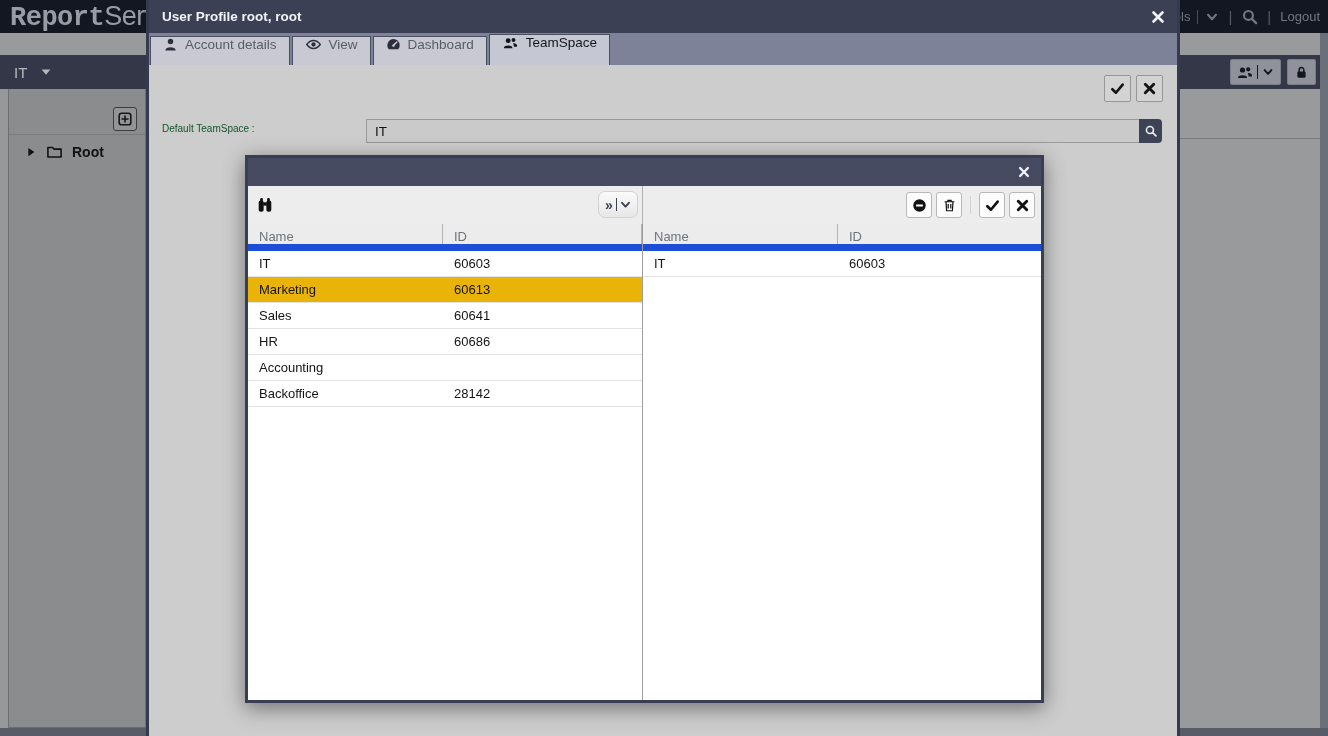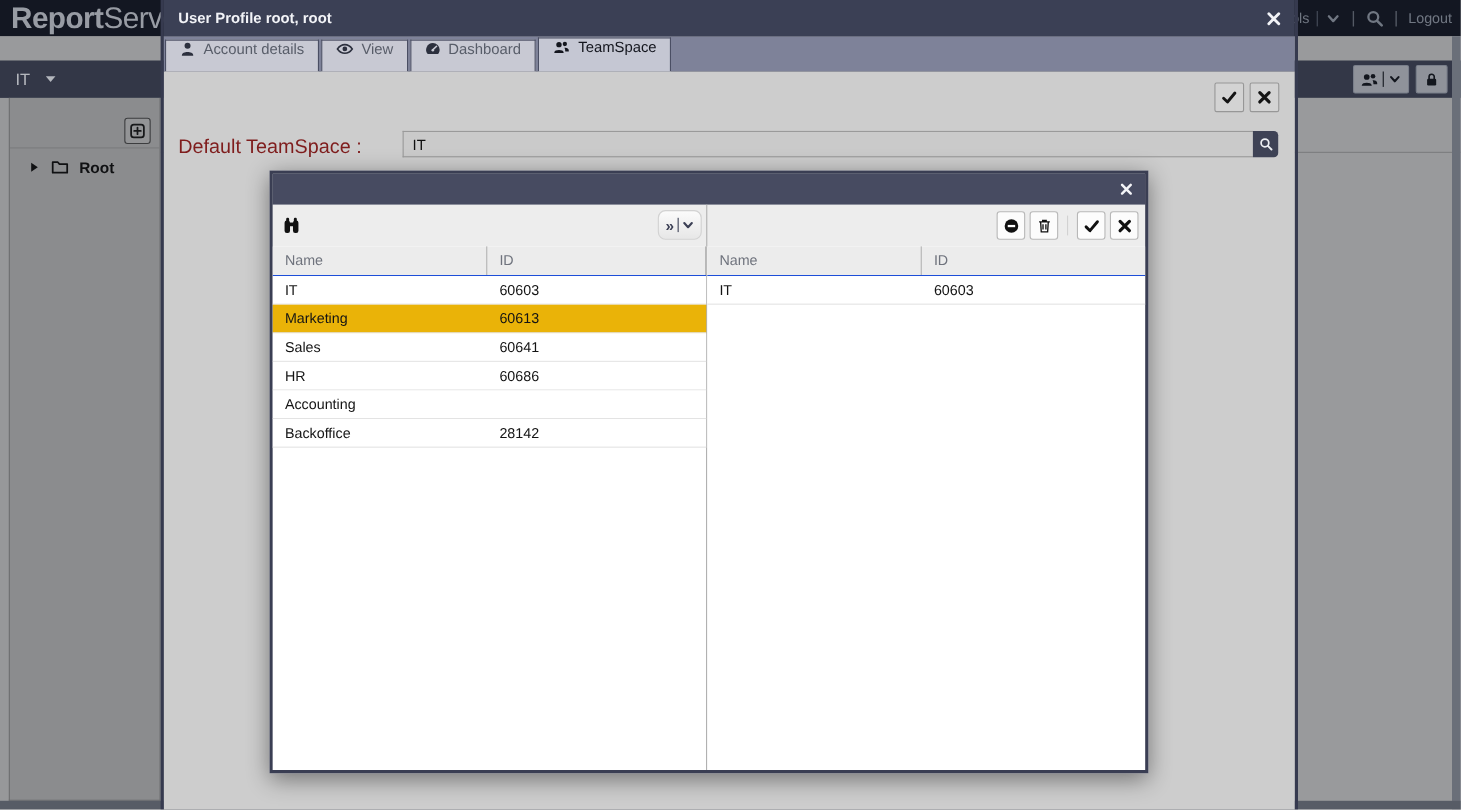--- a/index.html
+++ b/index.html
@@ -3,21 +3,21 @@
 <meta charset="utf-8">
 <style>
   * { margin:0; padding:0; box-sizing:border-box; }
   html,body { width:1328px; height:736px; overflow:hidden; }
   body { font-family:"Liberation Sans", sans-serif; font-size:13px; background:#c2c2c2; position:relative; }
   .page { position:absolute; inset:0; width:1328px; height:736px; }
 
   
   .topbar { position:absolute; left:0; top:0; width:1328px; height:33px; background:#141824; display:flex; align-items:center; }
   .logo { margin-left:10px; font-size:27px; color:#c3c7cf; letter-spacing:-0.5px; white-space:nowrap; }
-  .logo b { font-weight:700; }
+  .logo b { font-weight:700;font-family:Liberation Mono, monospace; }
   .logo span { font-weight:300; }
   .topbar-right { position:absolute; right:8px; top:0; height:33px; display:flex; align-items:center; gap:7px; color:#8f96a2; font-size:13px; }
   .topbar-right .sep { color:#6a707c; font-size:15px; padding:0 2px; }
   .tb-ico { width:14px; height:14px; color:#8f96a2; }
   .tools-split { width:1px; height:14px; background:#5b6170; }
 
   .subheader { position:absolute; left:0; top:33px; width:1328px; height:22px; background:#c4c4c4; }
   .navybar { position:absolute; left:0; top:55px; width:1328px; height:34px; background:#3e4255; }
   .ts-select { position:absolute; left:14px; top:0; height:34px; display:flex; align-items:center; gap:12px; color:#e8eaf0; font-size:15px; }
   .navybar-buttons { position:absolute; right:12px; top:4px; display:flex; gap:6px; }
@@ -46,21 +46,21 @@
   .tab { height:29px; display:flex; gap:7px; padding:0 12px; background:#c8c9d3; border:1px solid #4a4e63; border-bottom:none; color:#585d69; font-size:13.5px; white-space:nowrap; }
   .tab .t-ico { width:15px; height:15px; color:#2c303e; }
   .tab.active { height:31px; background:#c5c7d3; color:#14161e; }
   .tab.active .t-ico { color:#14161e; }
 
   .modal-body { flex:1; background:#cdcdcd; position:relative; }
   .mb-btn { position:absolute; top:10px; width:27px; height:27px; background:#d3d3d3; border:1px solid #979797; border-radius:2px; display:flex; align-items:center; justify-content:center; color:#141414; cursor:pointer; }
   .mb-ok { right:46px; } .mb-cancel { right:14px; }
   .mb-btn svg { width:15px; height:15px; }
 
-  .form-label { position:absolute; left:13px; top:58px; color:#7f1d1d; font-size:18px; }
+  .form-label { position:absolute; left:13px; top:58px; color:#14532d; font-size:10px; }
   .form-field { position:absolute; left:217px; top:54px; right:15px; height:24px; display:flex; }
   .form-input { flex:1; height:24px; background:#cacaca; border:1px solid #9a9a9a; border-right:none; padding:0 8px; font-family:"Liberation Sans",sans-serif; font-size:13.5px; color:#111; outline:none; }
   .search-btn { width:23px; height:24px; background:#3e4255; border:none; border-radius:0 4px 4px 0; display:flex; align-items:center; justify-content:center; color:#eceef2; cursor:pointer; }
   .search-btn svg { width:14px; height:14px; }
 
   
   .dialog { position:absolute; left:245px; top:155px; width:799px; height:548px; z-index:20; border:3px solid #3a3e53; background:#ffffff; box-shadow:0 5px 20px rgba(0,0,0,0.45); display:flex; flex-direction:column; }
   .dialog-header { height:28px; background:#474b61; position:relative; flex:0 0 auto; }
   .dialog-close { position:absolute; right:10px; top:7px; width:14px; height:14px; color:#f4f5f8; cursor:pointer; }
   .dialog-toolbar { height:38px; background:#ededed; display:flex; flex:0 0 auto; }
@@ -73,21 +73,21 @@
   .move-btn svg { width:11px; height:11px; }
   .d-btn { width:26px; height:26px; background:#fcfcfc; border:1px solid #b8b8b8; border-radius:3px; display:flex; align-items:center; justify-content:center; color:#111; cursor:pointer; }
   .d-btn svg { width:15px; height:15px; }
   .dt-gap { width:9px; display:flex; justify-content:center; }
   .dt-gap i { width:1px; height:18px; background:#d2d2d2; }
 
   .dialog-content { flex:1; display:flex; min-height:0; }
   .grid { display:flex; flex-direction:column; background:#fff; }
   .grid.left { width:395px; border-right:1px solid #9e9e9e; }
   .grid.right { flex:1; }
-  .grid-head { display:flex; height:27px; background:#ececec; border-bottom:1px solid #1d4ed8; flex:0 0 auto; }
+  .grid-head { display:flex; height:27px; background:#ececec; border-bottom:7px solid #1d4ed8; flex:0 0 auto; }
   .gh-cell { line-height:26px; padding-left:11px; color:#6f737d; font-size:13px; border-right:1px solid #b2b2b2; }
   .gh-name { width:195px; flex:0 0 auto; }
   .gh-id { flex:1; border-right:none; }
   .grid.left .gh-id { border-right:1px solid #b2b2b2; }
   .grid-row { display:flex; height:26px; border-bottom:1px solid #e3e3e3; background:#fff; cursor:pointer; flex:0 0 auto; }
   .grid-row.selected { background:#eab308; }
   .gr-cell { line-height:25px; padding-left:11px; color:#141414; font-size:13px; }
   .gr-name { width:195px; flex:0 0 auto; }
   .gr-id { flex:1; }
 </style>

